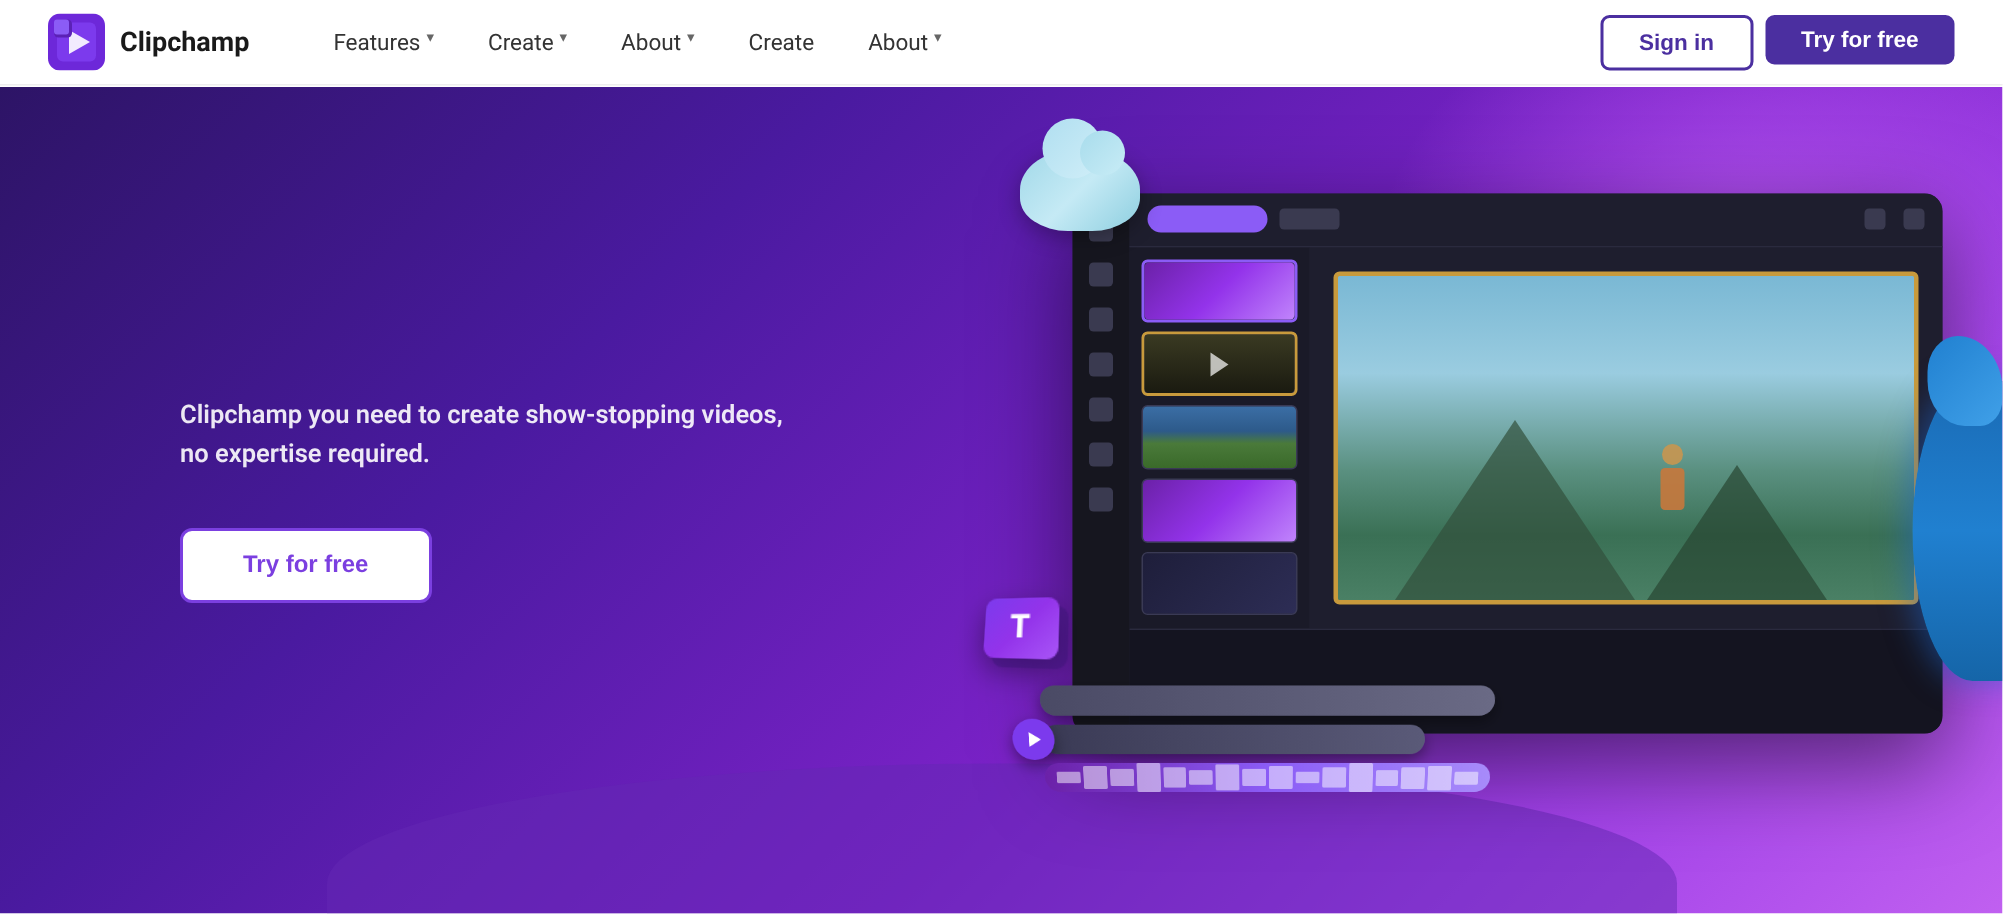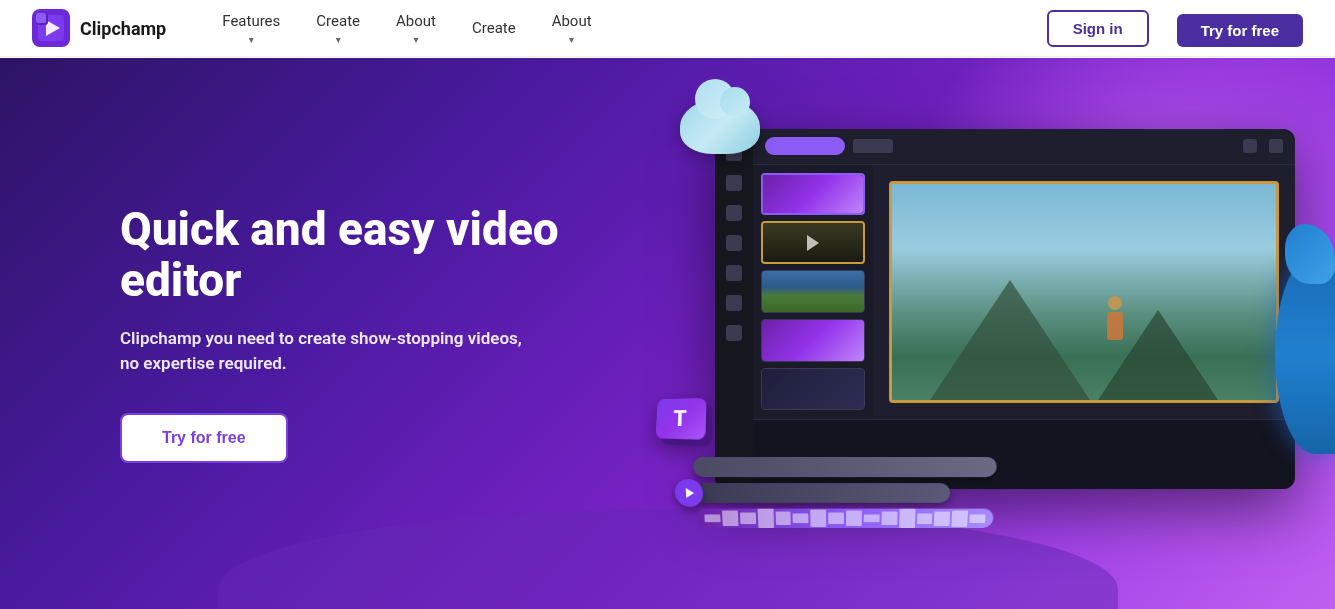--- a/index.html
+++ b/index.html
@@ -34,38 +34,36 @@
       color: #1a1a1a;
     }
     .navbar-nav {
       display: flex;
       align-items: center;
       gap: 4px;
       flex: 1;
     }
     .nav-item {
       display: flex;
-      align-items: center;
       gap: 4px;
       padding: 8px 16px;
       font-size: 15px;
       color: #333;
       cursor: pointer;
       border-radius: 4px;
       white-space: nowrap;
-      flex-direction: column;
     }
     .chevron {
       font-size: 10px;
       color: #666;
     }
     .navbar-actions {
       display: flex;
-      align-items: flex-end;
-      gap: 28px;
+      align-items: flex-start;
+      gap: 8px;
     }
     .btn-signin {
       padding: 8px 24px;
       border: 2px solid #4b2fa0;
       background: #fff;
       color: #4b2fa0;
       font-size: 15px;
       font-weight: 600;
       border-radius: 6px;
       cursor: pointer;
@@ -569,21 +567,20 @@
 
   <div class="navbar-actions">
     <button class="btn-signin">Sign in</button>
     <button class="btn-tryfree-nav">Try for free</button>
   </div>
 </nav>
 
 <section class="hero">
 
   <div class="hero-content">
-    <h1 class="hero-title">Quick and easy video editor</h1>
     <p class="hero-subtitle">Clipchamp you need to create show-stopping videos, no expertise required.</p>
     <button class="btn-tryfree-hero">Try for free</button>
   </div>
 
   <div class="hero-visual">
 
     <div class="float-cloud">
       <div class="cloud-shape"></div>
     </div>
 

